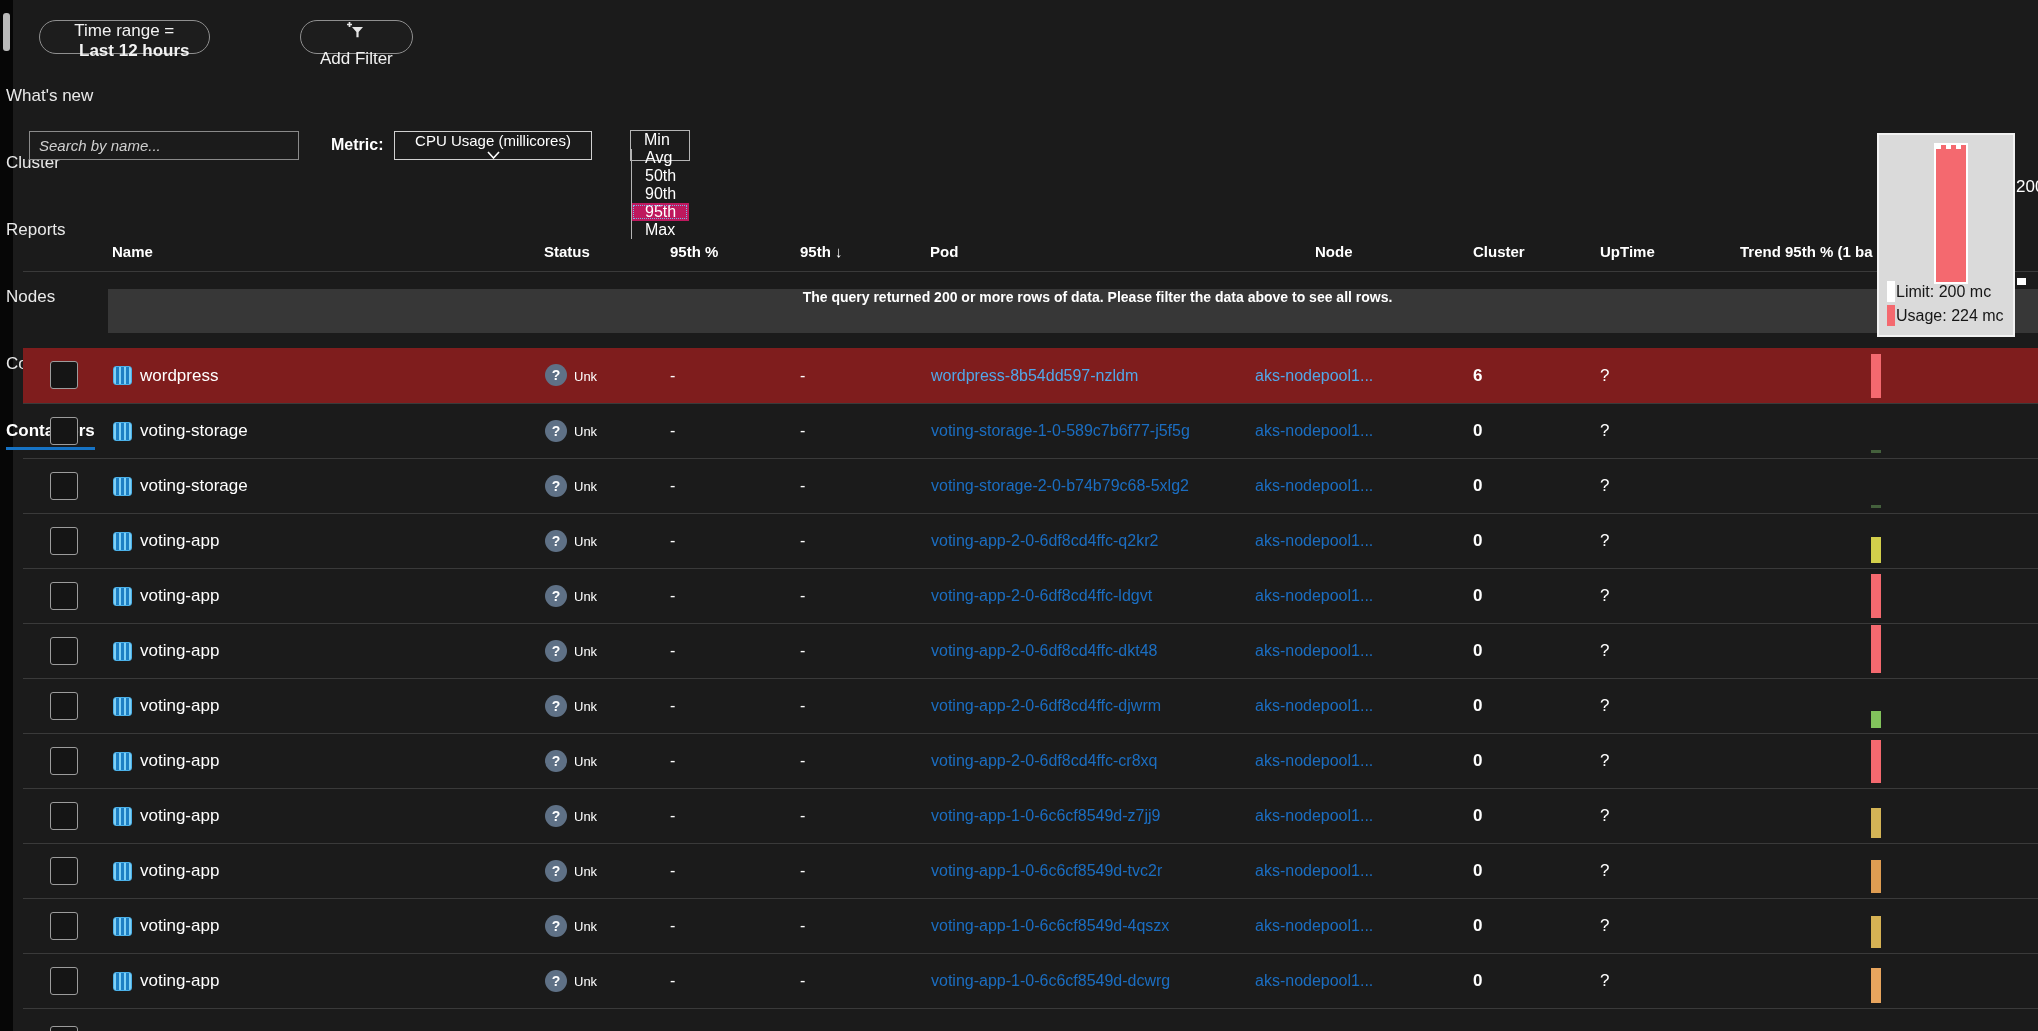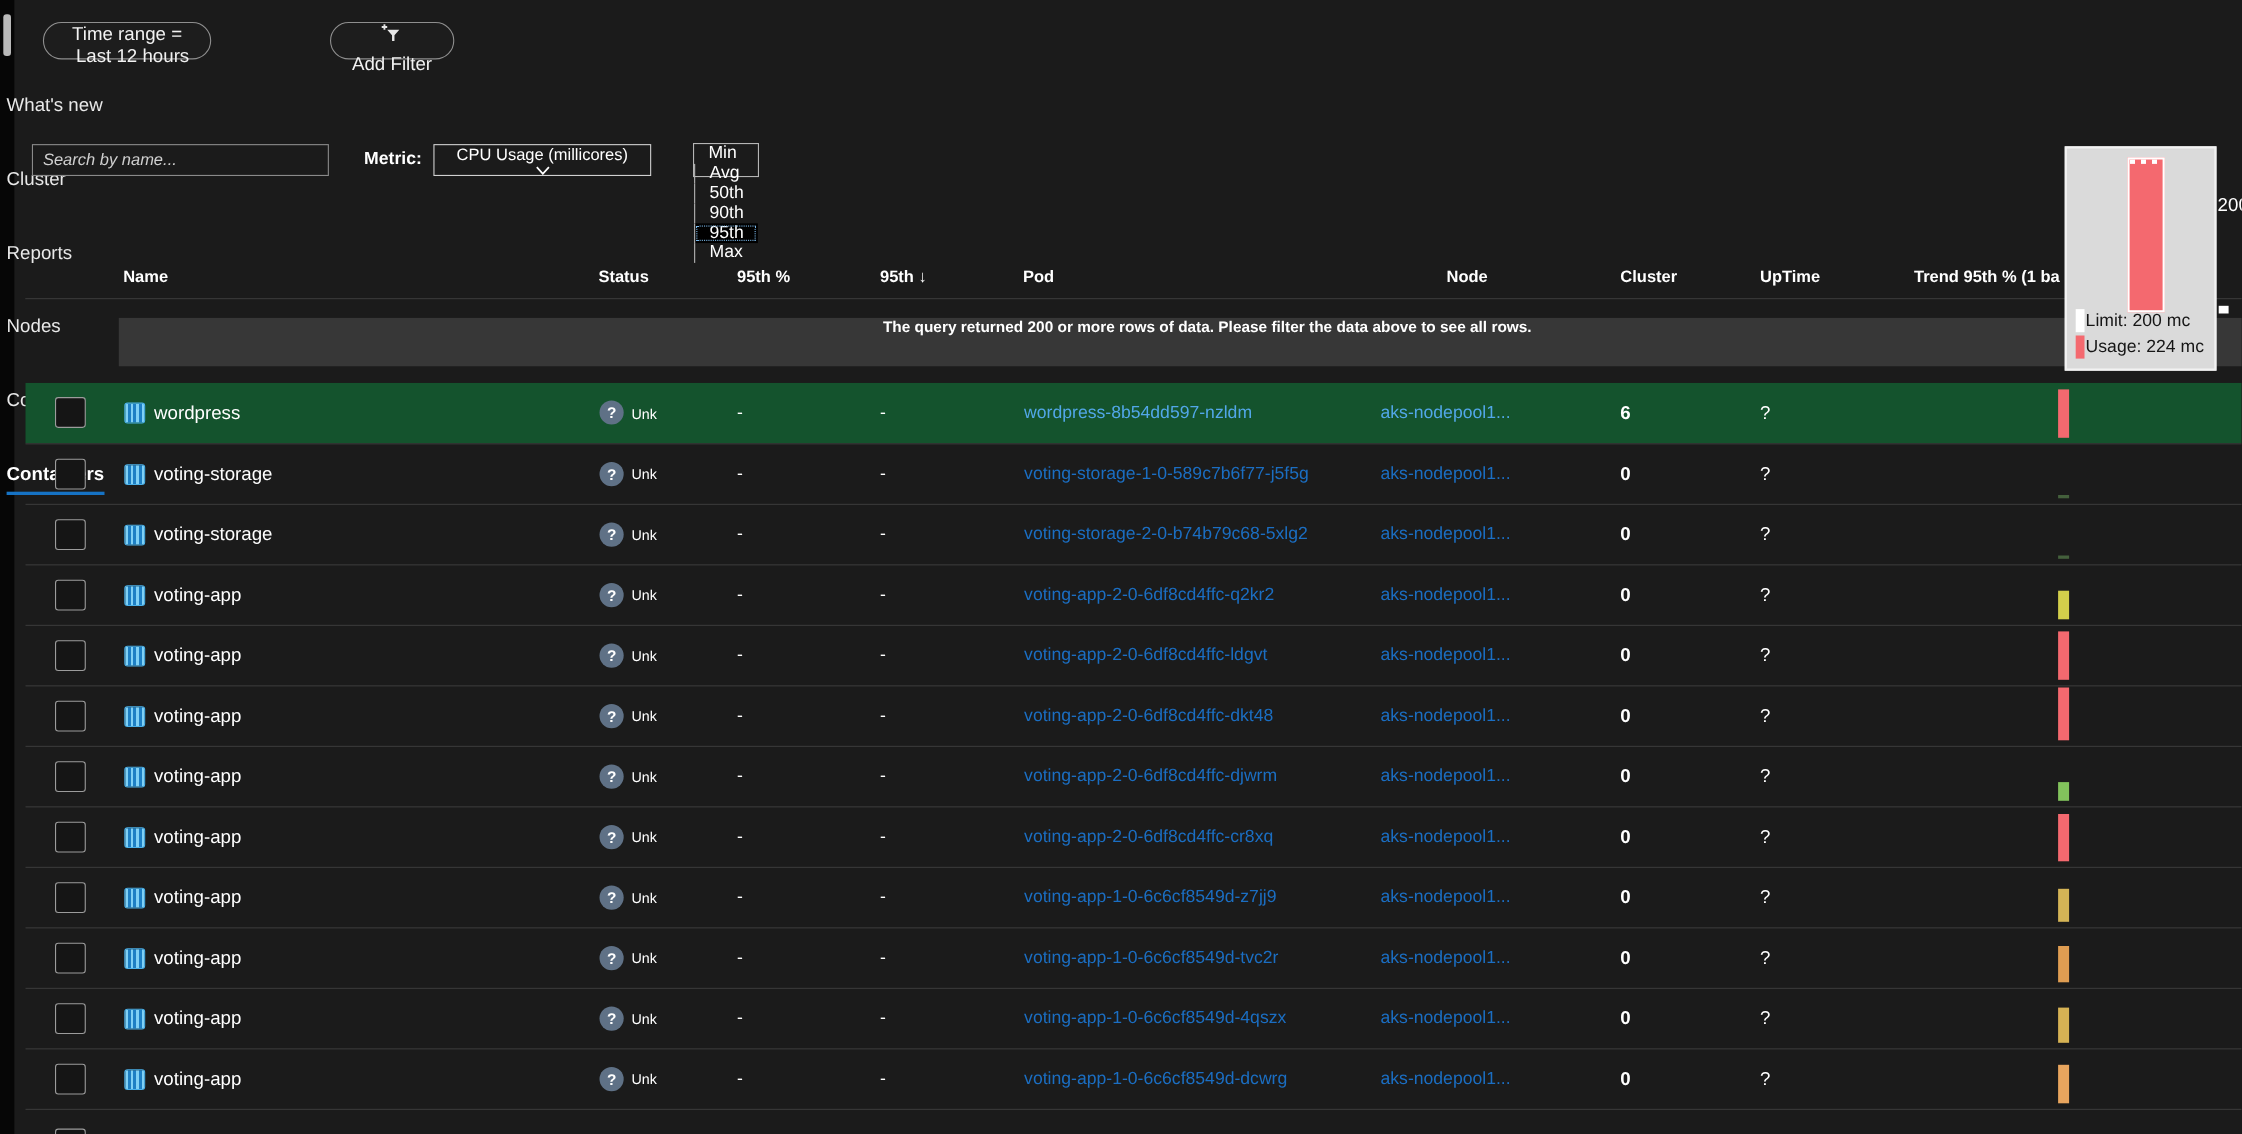--- a/index.html
+++ b/index.html
@@ -11,61 +11,61 @@
   
   #left-strip { left:0; top:0; width:13px; height:1031px; background:#060606; }
   #scroll-thumb { left:3px; top:13px; width:7px; height:38px; background:#b9b9b9; border-radius:3px; }
 
   
   .pill { top:20px; height:34px; border:1px solid #8f8f8f; border-radius:17px;
     display:flex; align-items:center; padding:0 19px; font-size:17px; color:#f2f2f2;
     background:#1d1d1d; cursor:pointer; }
   #time-pill { left:39px; }
   #addfilter-pill { left:300px; gap:9px; }
-  #time-pill b { margin-left:10px; font-weight:400; }
+  #time-pill b { margin-left:20px; font-weight:700; }
 
   
   #tabs { left:6px; top:86px; display:flex; gap:38px; font-size:17px; }
   .tab { position:relative; color:#e9e9e9; padding-bottom:9px; cursor:pointer; white-space:nowrap; }
   .tab.active { font-weight:700; color:#fff; }
   .tab.active::after { content:""; position:absolute; left:0; right:0; bottom:0; height:3px; background:#1673c5; }
 
   
   #search-input { left:29px; top:131px; width:270px; height:29px; background:#1b1b1b;
     border:1px solid #8a8a8a; color:#e8e8e8; font-size:15px; font-style:italic;
     padding:0 9px; font-family:"Liberation Sans", sans-serif; }
   #search-input::placeholder { color:#cfcfcf; font-style:italic; }
   #metric-label { left:331px; top:136px; font-size:16px; font-weight:700; }
   #metric-select { left:394px; top:131px; width:198px; height:29px; border:1px solid #d0d0d0;
     background:#1b1b1b; display:flex; align-items:center; justify-content:space-between;
     padding:0 9px; font-size:15px; cursor:pointer; }
   #pct-group { left:630px; top:130px; height:31px; display:flex; border:1px solid #b5b5b5; background:#1b1b1b; }
   .pct-btn { display:flex; align-items:center; padding:0 13px; font-size:16px; color:#fff;
     border-left:1px solid #b5b5b5; cursor:pointer; }
   .pct-btn:first-child { border-left:none; }
-  .pct-btn.selected { background:#000000; outline:1px dotted #7ab7e8; outline-offset:-3px; }
+  .pct-btn.selected { background:#be185d; outline:1px dotted #7ab7e8; outline-offset:-3px; }
 
   
   #hdr { left:23px; top:234px; width:2015px; height:36px; }
   #hdr span { position:absolute; top:0; line-height:36px; font-size:15px; font-weight:700; color:#fff; white-space:nowrap; cursor:pointer; }
   #hdr-sep { left:23px; top:271px; width:2015px; height:1px; background:#3a3a3a; }
 
   .col-name{left:89px}.col-status{left:521px}.col-p95pct{left:647px}.col-p95{left:777px}
   .col-pod{left:907px}.col-node{left:1292px}.col-restarts{left:1450px}.col-uptime{left:1577px}.col-trend{left:1717px}
 
   
   #warning { left:108px; top:289px; width:1930px; height:44px; background:#373737;
     display:flex; align-items:center; }
   #warning span { margin-left:49px; font-size:14px; font-weight:700; color:#fff; }
 
   
   #tbody { left:23px; top:348px; width:2015px; height:683px; overflow:hidden; }
   .row { position:relative; height:55px; }
   .row + .row { border-top:1px solid #3a3a3a; }
-  .row.hl { background:#14532d;padding-left:19px; }
+  .row.hl { background:#7f1d1d;padding-left:19px; }
   .cell { position:absolute; top:50%; transform:translateY(-50%); white-space:nowrap; }
   .checkbox { position:absolute; left:27px; top:13px; width:28px; height:28px;
     border:1px solid #9c9c9c; border-radius:3px; background:#151515; cursor:pointer; }
   .container-icon { position:absolute; left:90px; top:18px; width:19px; height:19px;
     border:1px solid #4ab0e8; border-radius:3px;
     background:repeating-linear-gradient(90deg,#7fd0f5 0 2px,#1d7fc4 2px 5px); }
   .c-name  { left:117px; font-size:17px; color:#fff; }
   .status-ico { position:absolute; left:522px; top:16px; width:22px; height:22px; border-radius:50%;
     background:#5f7186; color:#fff; font-size:14px; font-weight:700; text-align:center; line-height:22px; }
   .c-status{ left:551px; font-size:13px; }

